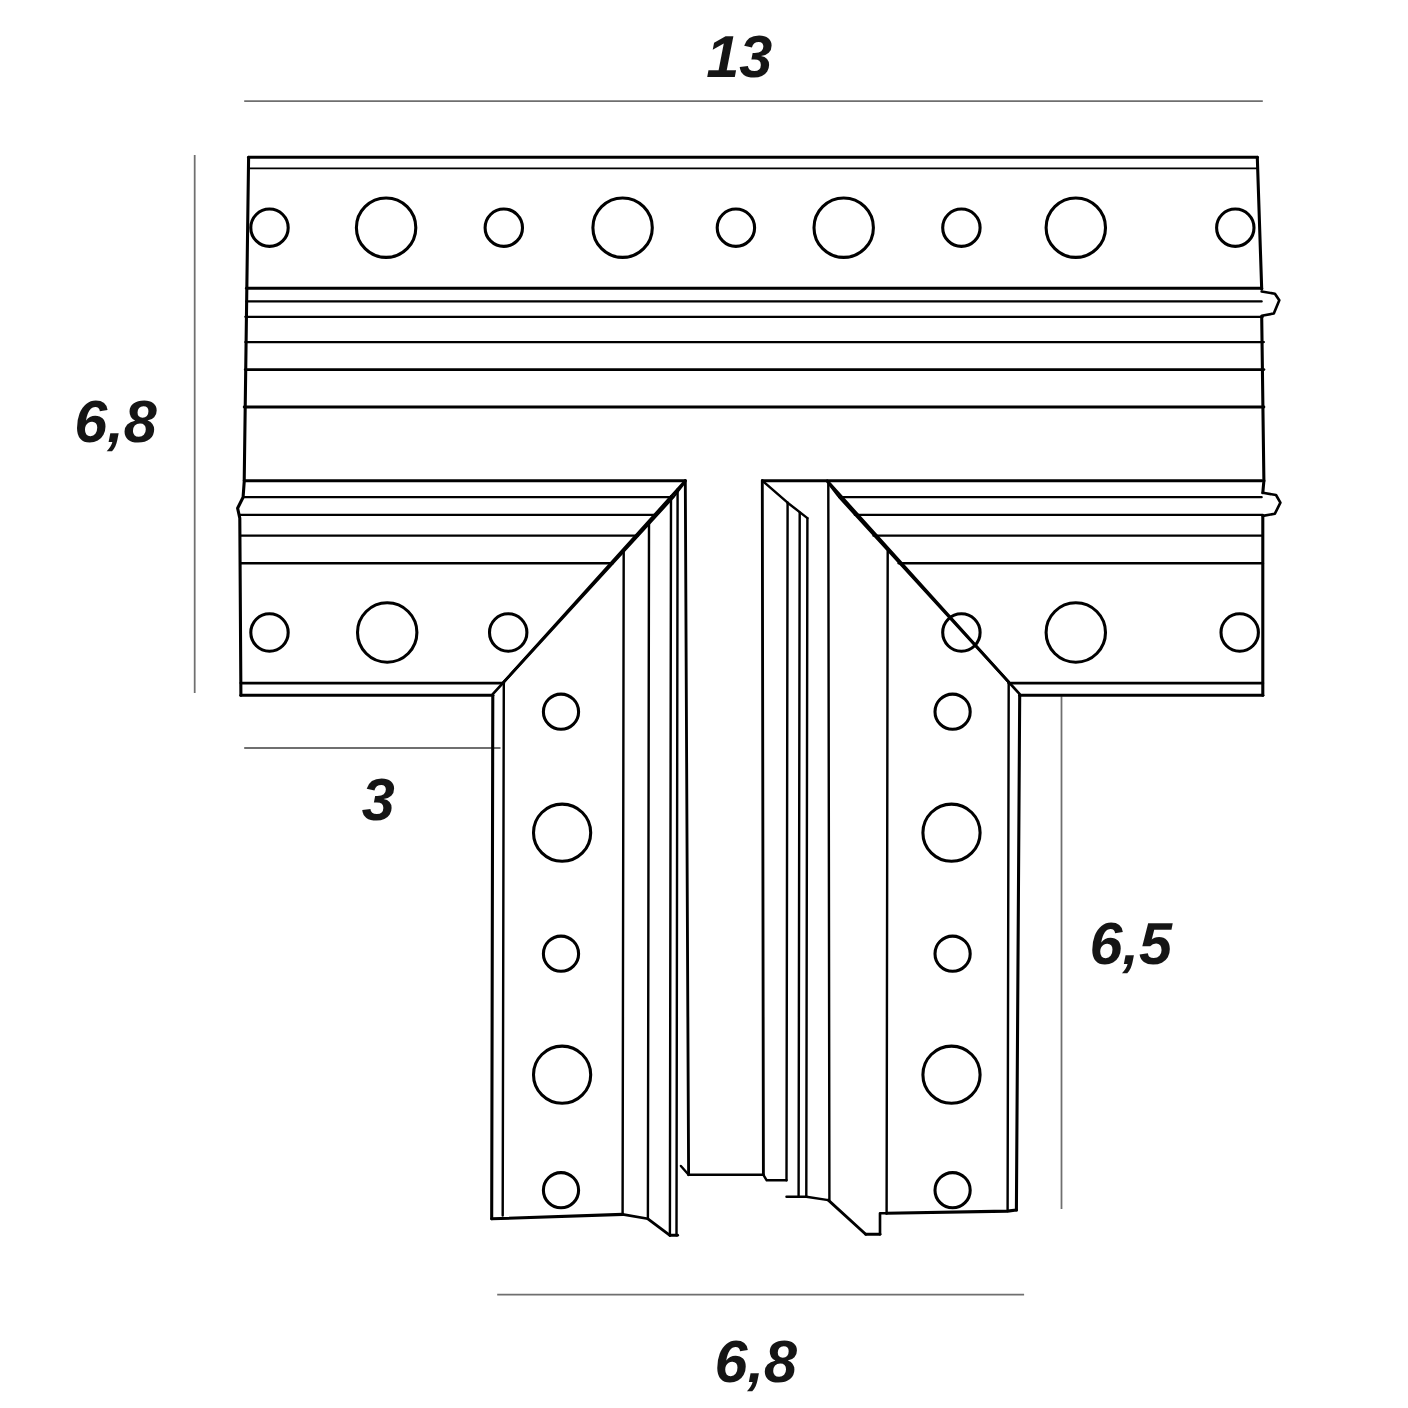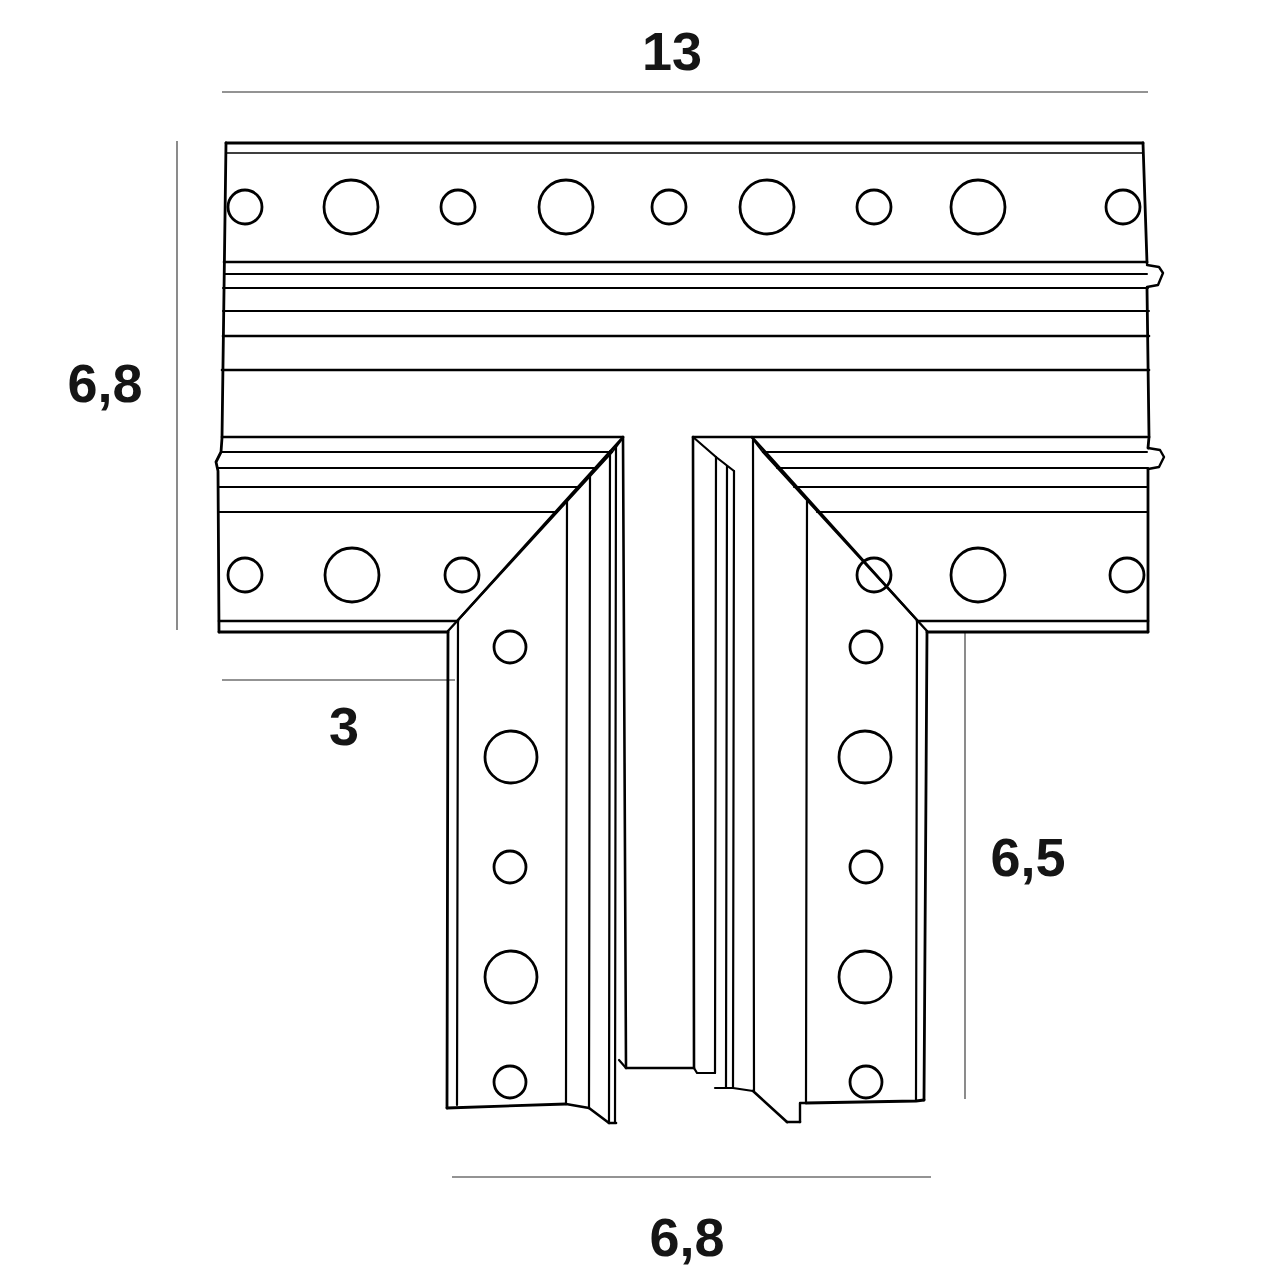--- a/index.html
+++ b/index.html
@@ -1,16 +1,16 @@
 <!DOCTYPE html>
 <html><head>
 <meta charset="utf-8">
 <style>
   html,body{margin:0;padding:0;background:#ffffff;}
-  .stage{width:1280px;height:1280px;position:relative;background:#fff;overflow:hidden;}
+  .stage{width:1280px;height:1280px;position:relative;background:#fff;overflow:hidden;font-style:italic;}
   svg{display:block;}
   text{font-family:"Liberation Sans","DejaVu Sans",sans-serif;font-weight:600;}
 </style>
 </head>
 <body>
 
 <div class="stage">
 <svg width="1280" height="1280" viewBox="0 0 1280 1280">
 
   <g stroke="#6f6f6f" stroke-width="1.6" fill="none">

